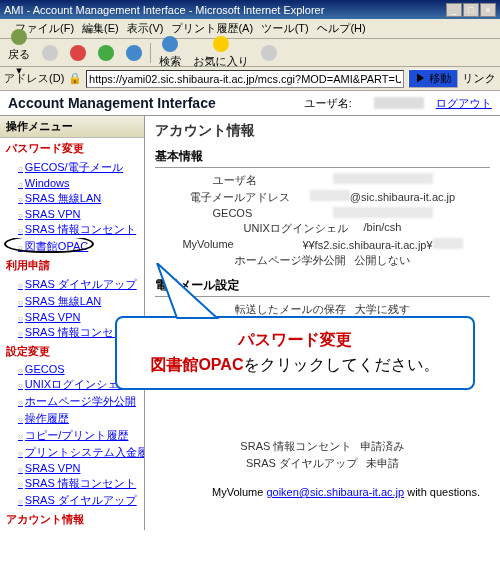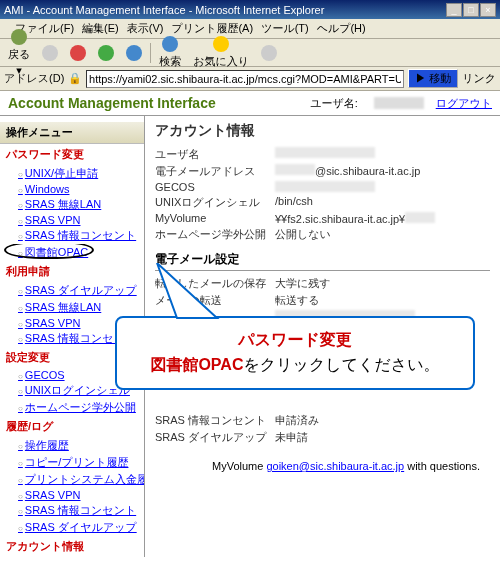--- a/index.html
+++ b/index.html
@@ -17,38 +17,38 @@
   .tb-btn { display: inline-flex; align-items: center; gap: 2px; padding: 2px 4px; font-size: 11px; flex-direction: column; }
   .tb-icon { width: 16px; height: 16px; display: inline-block; border-radius: 8px; }
   .tb-sep { width: 1px; height: 20px; background: #aca899; }
   
   .addrbar { background: #ece9d8; padding: 2px 4px; border-bottom: 1px solid #aca899; display: flex; align-items: center; gap: 4px; height: 24px; }
   .addr-label { font-size: 11px; }
   .addr-input { flex: 1; border: 1px inset #888; background: #fff; font-size: 11px; padding: 1px 2px; height: 18px; }
   .addr-btn { font-size: 11px; padding: 1px 6px; background: #1d4ed8; border: 1px outset #fff; }
   
   .app-header { display: flex; align-items: center; padding: 4px 8px; border-bottom: 1px solid #999; background: #fff; }
-  .app-title { font-size: 14px; font-weight: bold; color: #4d7c0f; flex: 1; }
-  .user-label { font-size: 11px; margin-right: 16px; }
+  .app-title { font-size: 14px; font-weight: bold; color: #0f172a; flex: 1; }
+  .user-label { font-size: 11px; margin-right: 22px; }
   .user-blur { display:inline-block; width: 50px; height: 12px; background: #ddd; filter: blur(1px); }
   .logout { color: #00f; text-decoration: underline; margin-left: 12px; font-size: 11px; cursor: pointer; text-align: center; }
   
   .main { display: flex; }
   .sidebar { width: 145px; border-right: 1px solid #999; padding: 0; }
-  .sidebar-head { background: linear-gradient(#f0eee0,#dcd8b8); padding: 3px 6px; font-size: 11px; font-weight: bold; border-bottom: 1px solid #bbb; margin-top: 6px; }
+  .sidebar-head { background: linear-gradient(#f0eee0,#dcd8b8); padding: 3px 6px; font-size: 11px; font-weight: bold; border-bottom: 1px solid #bbb; }
   .side-section { color: #c00; font-weight: bold; padding: 3px 6px; font-size: 11px; }
   .side-item { padding: 1px 0 1px 18px; font-size: 11px; color: #00f; text-decoration: underline; cursor: pointer; white-space: nowrap; overflow: hidden; }
   .side-item::before { content: "○"; color: #888; margin-right: 2px; font-size: 8px; }
   .opac { position: relative; }
   .opac-circle { position: absolute; left: 4px; top: -3px; width: 90px; height: 18px; border: 2px solid #000; border-radius: 50%/60%; pointer-events: none; }
   
   .content { flex: 1; padding: 6px 10px; position: relative; }
   .sec-title { font-size: 14px; font-weight: bold; color: #333; margin-bottom: 6px; }
   .sub-title { font-size: 12px; font-weight: bold; border-bottom: 1px solid #999; margin: 8px 0 4px; padding-bottom: 2px; }
-  .row { display: flex; padding: 1px 0; font-size: 11px; }
+  .row { display: flex; padding: 1px 0; font-size: 11px; justify-content: center; }
   .row .k { width: 120px; color: #333; }
   .row .v { color: #333; }
   .blur { background: #e8e8e8; color: transparent; filter: blur(1px); display: inline-block; min-width: 100px; height: 11px; }
   
   .callout { position: absolute; left: -30px; top: 200px; width: 360px; background: #fff; border: 2px solid #06c; border-radius: 8px; padding: 12px; text-align: center; font-size: 16px; }
   .callout .line1 { color: #c00; font-weight: bold; margin-bottom: 4px; }
   .callout .line2 .opac-red { color: #c00; font-weight: bold; }
   .tail-svg { position: absolute; top: -55px; left: 30px; }
   
   .footer { font-size: 11px; text-align: right; padding: 14px 10px 6px; }
@@ -116,53 +116,53 @@
   <span class="user-label">ユーザ名:</span>
   <span class="user-blur"></span>
   <span class="logout">ログアウト</span>
 </div>
 
 <div class="main">
   <div class="sidebar">
     <div class="sidebar-head">操作メニュー</div>
 
     <div class="side-section">パスワード変更</div>
-    <div class="side-item">UNIX/停止申請</div>
+    <div class="side-item">GECOS/電子メール</div>
     <div class="side-item">Windows</div>
     <div class="side-item">SRAS 無線LAN</div>
     <div class="side-item">SRAS VPN</div>
     <div class="side-item">SRAS 情報コンセント</div>
     <div class="side-item opac"><span>図書館OPAC</span><span class="opac-circle"></span></div>
 
     <div class="side-section">利用申請</div>
     <div class="side-item">SRAS ダイヤルアップ</div>
 
     <div class="side-item">SRAS 無線LAN</div>
     <div class="side-item">SRAS VPN</div>
     <div class="side-item">SRAS 情報コンセント</div>
 
     <div class="side-section">設定変更</div>
     <div class="side-item">GECOS</div>
     <div class="side-item">UNIXログインシェル</div>
     <div class="side-item">ホームページ学外公開</div>
 
-    <div class="side-section">履歴/ログ</div>
     <div class="side-item">操作履歴</div>
     <div class="side-item">コピー/プリント履歴</div>
     <div class="side-item">プリントシステム入金履歴</div>
     <div class="side-item">SRAS VPN</div>
     <div class="side-item">SRAS 情報コンセント</div>
     <div class="side-item">SRAS ダイヤルアップ</div>
 
     <div class="side-section">アカウント情報</div>
 
   </div>
 
   <div class="content">
     <div class="sec-title">アカウント情報</div>
+    <div class="sub-title">基本情報</div>
     <div class="row">
         <span class="k">ユーザ名</span>
         <span class="v blur"></span>
       </div>
     <div class="row">
         <span class="k">電子メールアドレス</span>
         <span class="v"><span class="blur" style="min-width:40px"></span><span>@sic.shibaura-it.ac.jp</span></span>
       </div>
     <div class="row">
         <span class="k">GECOS</span>

